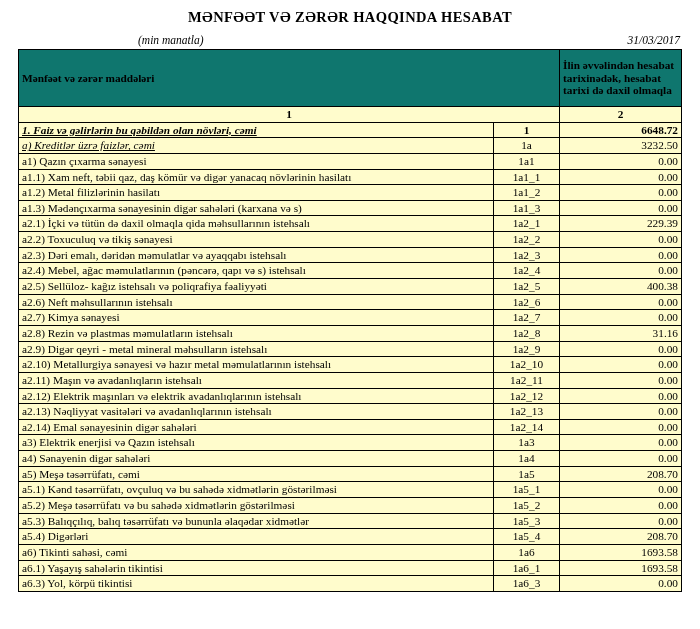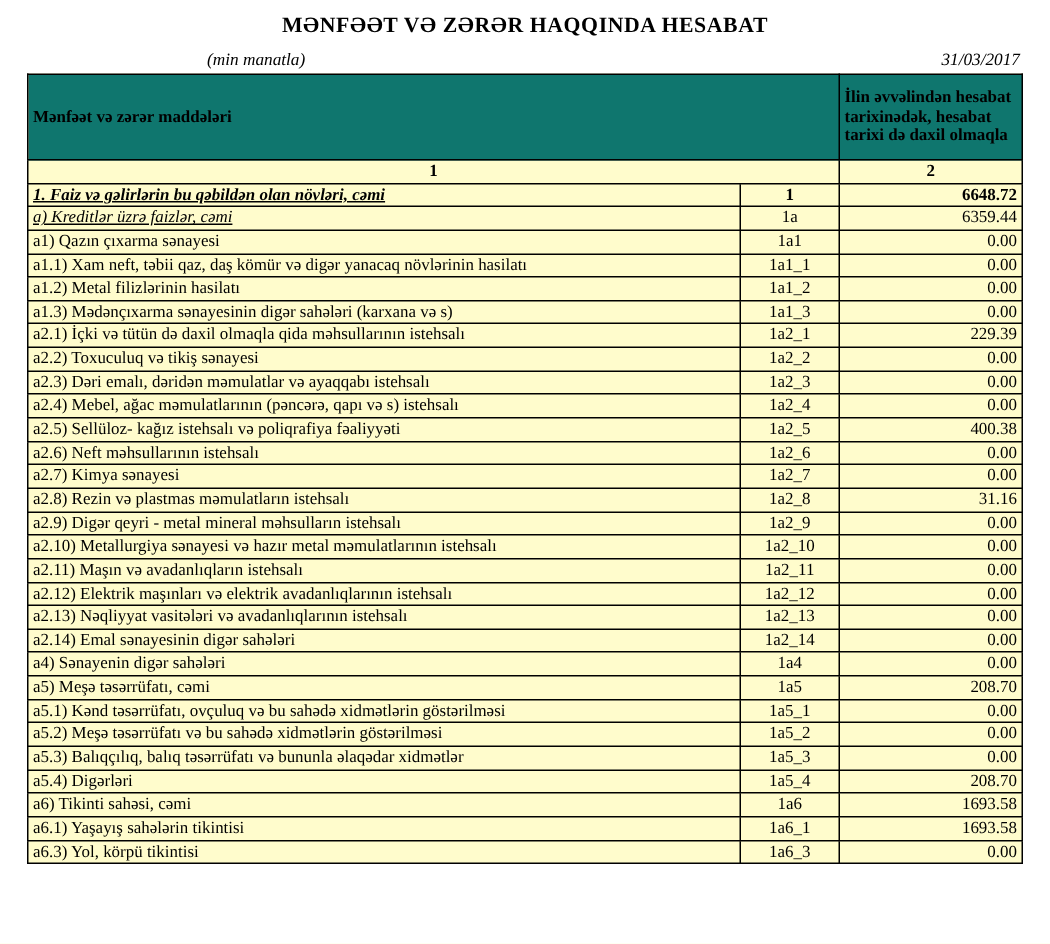--- a/index.html
+++ b/index.html
@@ -115,21 +115,21 @@
     </thead>
     <tbody id="tbody">
         <tr class="row-total">
           <td class="label ind0 ital">1. Faiz və gəlirlərin bu qəbildən olan növləri, cəmi</td>
           <td class="code">1</td>
           <td class="val">6648.72</td>
         </tr>
         <tr>
           <td class="label ind1 ital">a) Kreditlər üzrə faizlər, cəmi</td>
           <td class="code">1a</td>
-          <td class="val">6359.44</td>
+          <td class="val">3232.50</td>
         </tr>
         <tr>
           <td class="label ind2">a1) Qazın çıxarma sənayesi</td>
           <td class="code">1a1</td>
           <td class="val">0.00</td>
         </tr>
         <tr>
           <td class="label ind2">a1.1) Xam neft, təbii qaz, daş kömür və digər yanacaq növlərinin hasilatı</td>
           <td class="code">1a1_1</td>
           <td class="val">0.00</td>
@@ -208,20 +208,25 @@
           <td class="label ind2">a2.13) Nəqliyyat vasitələri və avadanlıqlarının istehsalı</td>
           <td class="code">1a2_13</td>
           <td class="val">0.00</td>
         </tr>
         <tr>
           <td class="label ind2">a2.14) Emal sənayesinin digər sahələri</td>
           <td class="code">1a2_14</td>
           <td class="val">0.00</td>
         </tr>
         <tr>
+          <td class="label ind2">a3) Elektrik enerjisi və Qazın istehsalı</td>
+          <td class="code">1a3</td>
+          <td class="val">0.00</td>
+        </tr>
+        <tr>
           <td class="label ind2">a4) Sənayenin digər sahələri</td>
           <td class="code">1a4</td>
           <td class="val">0.00</td>
         </tr>
         <tr>
           <td class="label ind2">a5) Meşə təsərrüfatı, cəmi</td>
           <td class="code">1a5</td>
           <td class="val">208.70</td>
         </tr>
         <tr>

